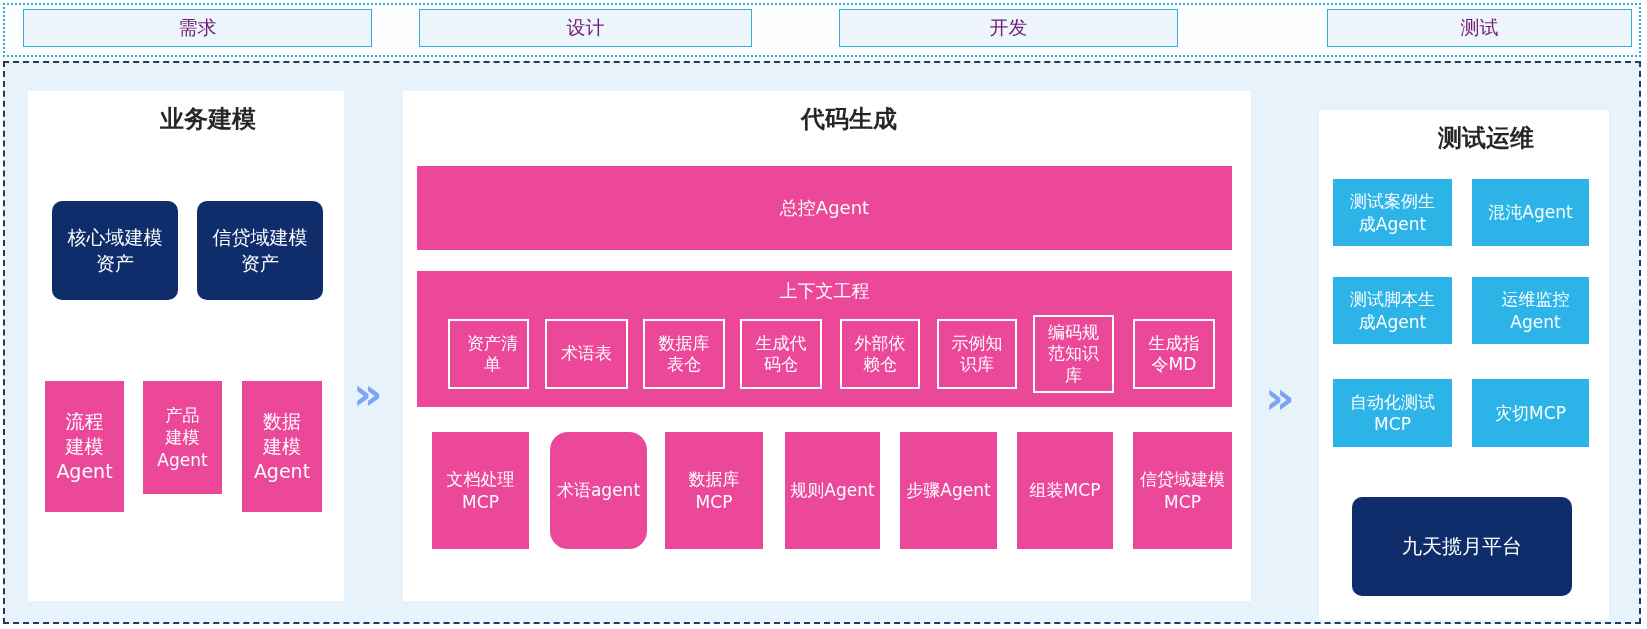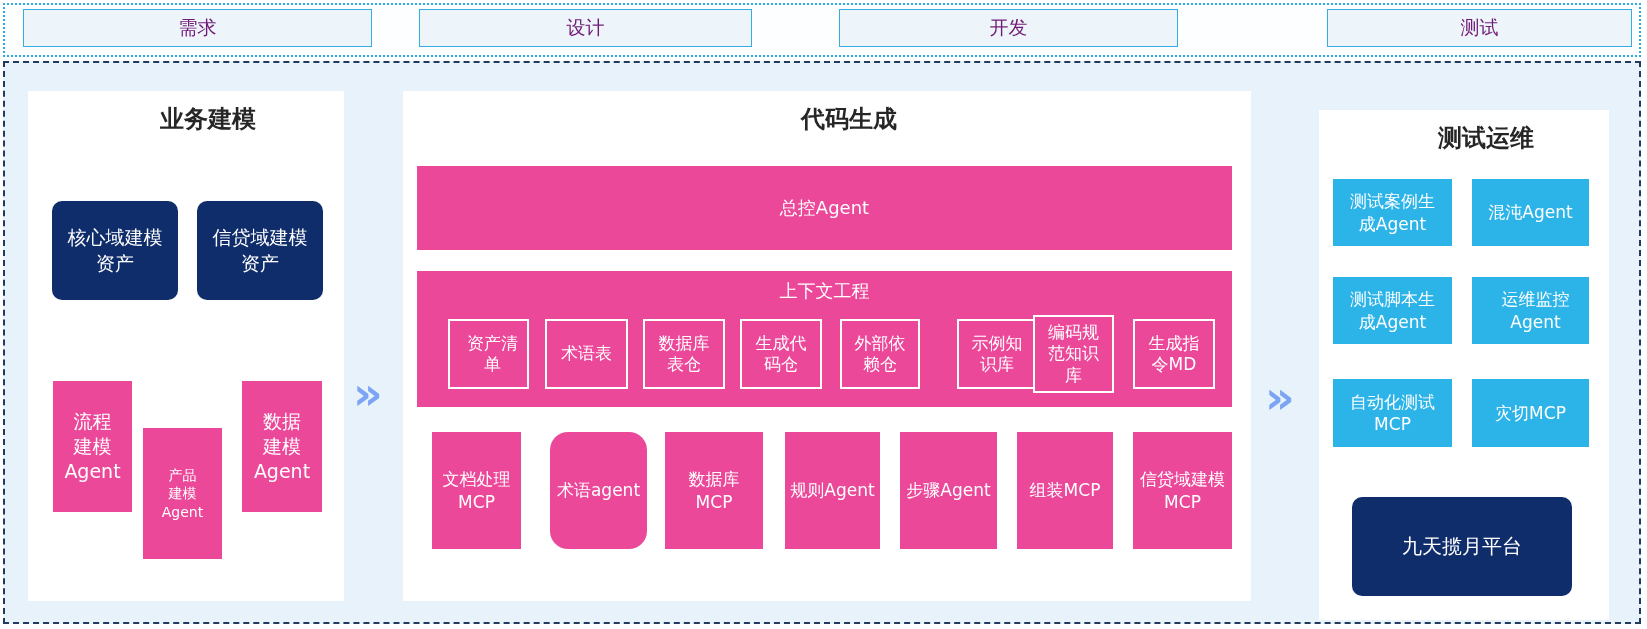--- a/index.html
+++ b/index.html
@@ -59,24 +59,24 @@
   </div>
 
   <div class="main">
 
     <div class="panel" style="left:23px;top:28px;width:316px;height:510px;">
       <div class="panel-title">业务建模</div>
       <div class="box navy" style="left:24px;top:110px;width:126px;height:99px;font-size:19px;line-height:1.35;">核心域建模
 资产</div>
       <div class="box navy" style="left:169px;top:110px;width:126px;height:99px;font-size:19px;line-height:1.35;">信贷域建模
 资产</div>
-      <div class="box cyan" style="left:17px;top:290px;width:79px;height:131px;font-size:19px;line-height:1.3;margin-left:8px;">流程
+      <div class="box cyan" style="left:17px;top:290px;width:79px;height:131px;font-size:19px;line-height:1.3;">流程
 建模
 Agent</div>
-      <div class="box cyan" style="left:115px;top:290px;width:79px;height:131px;font-size:14px;line-height:1.3;margin-top:47px;">产品
+      <div class="box cyan" style="left:115px;top:290px;width:79px;height:113px;font-size:17px;line-height:1.3;">产品
 建模
 Agent</div>
       <div class="box cyan" style="left:214px;top:290px;width:80px;height:131px;font-size:19px;line-height:1.3;">数据
 建模
 Agent</div>
     </div>
 
     <div class="chevron" style="left:348px;top:308px;">»</div>
 
     <div class="panel" style="left:398px;top:28px;width:848px;height:510px;">
@@ -88,30 +88,30 @@
         <div class="band-title">上下文工程</div>
         <div class="box cyan ctx-item" style="left:31px;top:48px;width:81px;height:70px;padding-left:8px;">资产清
 单</div>
         <div class="box cyan ctx-item" style="left:128px;top:48px;width:83px;height:70px;">术语表</div>
         <div class="box cyan ctx-item" style="left:226px;top:48px;width:82px;height:70px;">数据库
 表仓</div>
         <div class="box cyan ctx-item" style="left:323px;top:48px;width:82px;height:70px;">生成代
 码仓</div>
         <div class="box cyan ctx-item" style="left:423px;top:48px;width:80px;height:70px;">外部依
 赖仓</div>
-        <div class="box cyan ctx-item" style="left:520px;top:48px;width:80px;height:70px;margin-left:20px;">示例知
+        <div class="box cyan ctx-item" style="left:520px;top:48px;width:80px;height:70px;">示例知
 识库</div>
         <div class="box cyan ctx-item" style="left:616px;top:44px;width:81px;height:78px;">编码规
 范知识
 库</div>
         <div class="box cyan ctx-item" style="left:716px;top:48px;width:82px;height:70px;">生成指
 令MD</div>
       </div>
 
-      <div class="box cyan" style="left:29px;top:341px;width:89px;height:117px;font-size:17px;line-height:1.3;">文档处理
+      <div class="box cyan" style="left:29px;top:341px;width:97px;height:117px;font-size:17px;line-height:1.3;">文档处理
 MCP</div>
       <div class="box cyan" style="left:147px;top:341px;width:97px;height:117px;font-size:17px;line-height:1.3;border-radius:18px;">术语agent</div>
       <div class="box cyan" style="left:262px;top:341px;width:98px;height:117px;font-size:17px;line-height:1.3;">数据库
 MCP</div>
       <div class="box cyan" style="left:382px;top:341px;width:95px;height:117px;font-size:17px;line-height:1.3;">规则Agent</div>
       <div class="box cyan" style="left:497px;top:341px;width:97px;height:117px;font-size:17px;line-height:1.3;">步骤Agent</div>
       <div class="box cyan" style="left:614px;top:341px;width:96px;height:117px;font-size:17px;line-height:1.3;">组装MCP</div>
       <div class="box cyan" style="left:730px;top:341px;width:99px;height:117px;font-size:17px;line-height:1.3;">信贷域建模
 MCP</div>
     </div>

